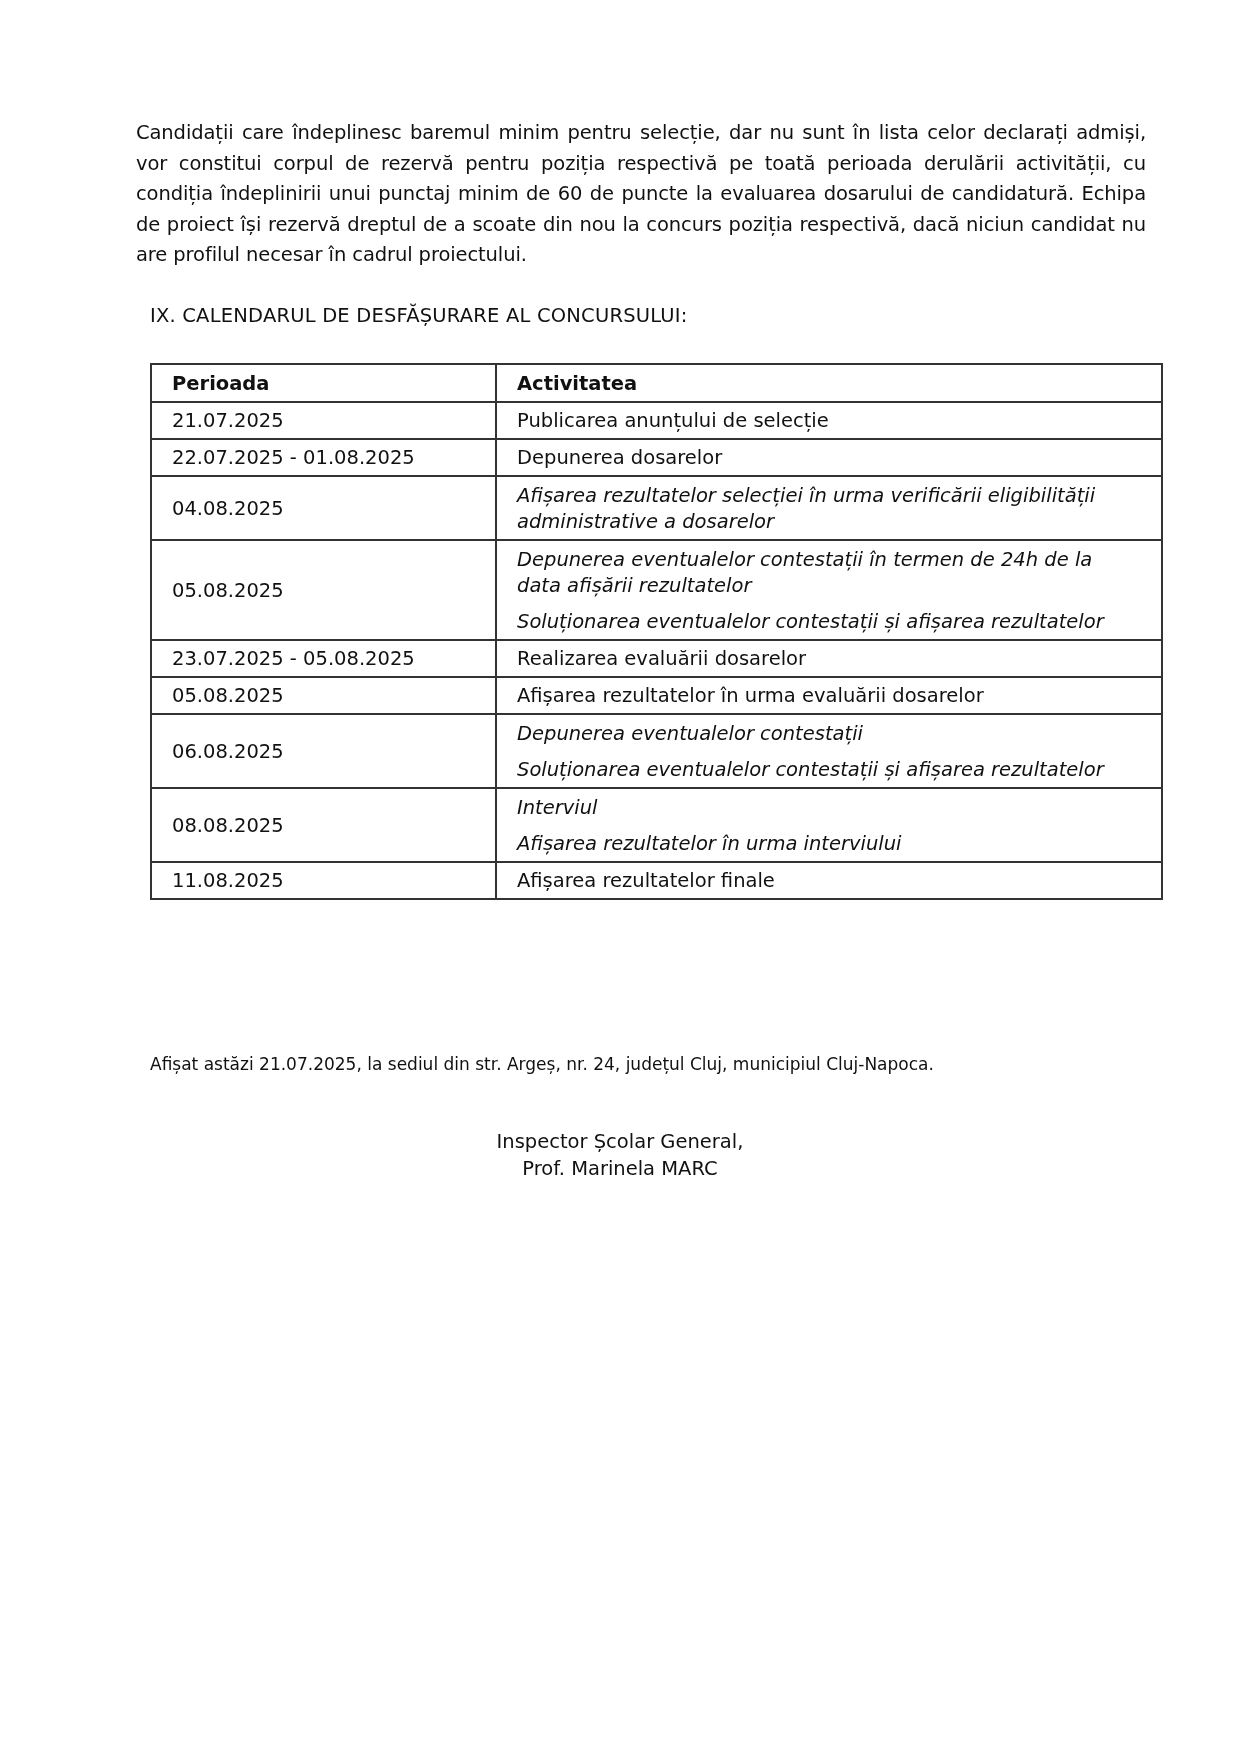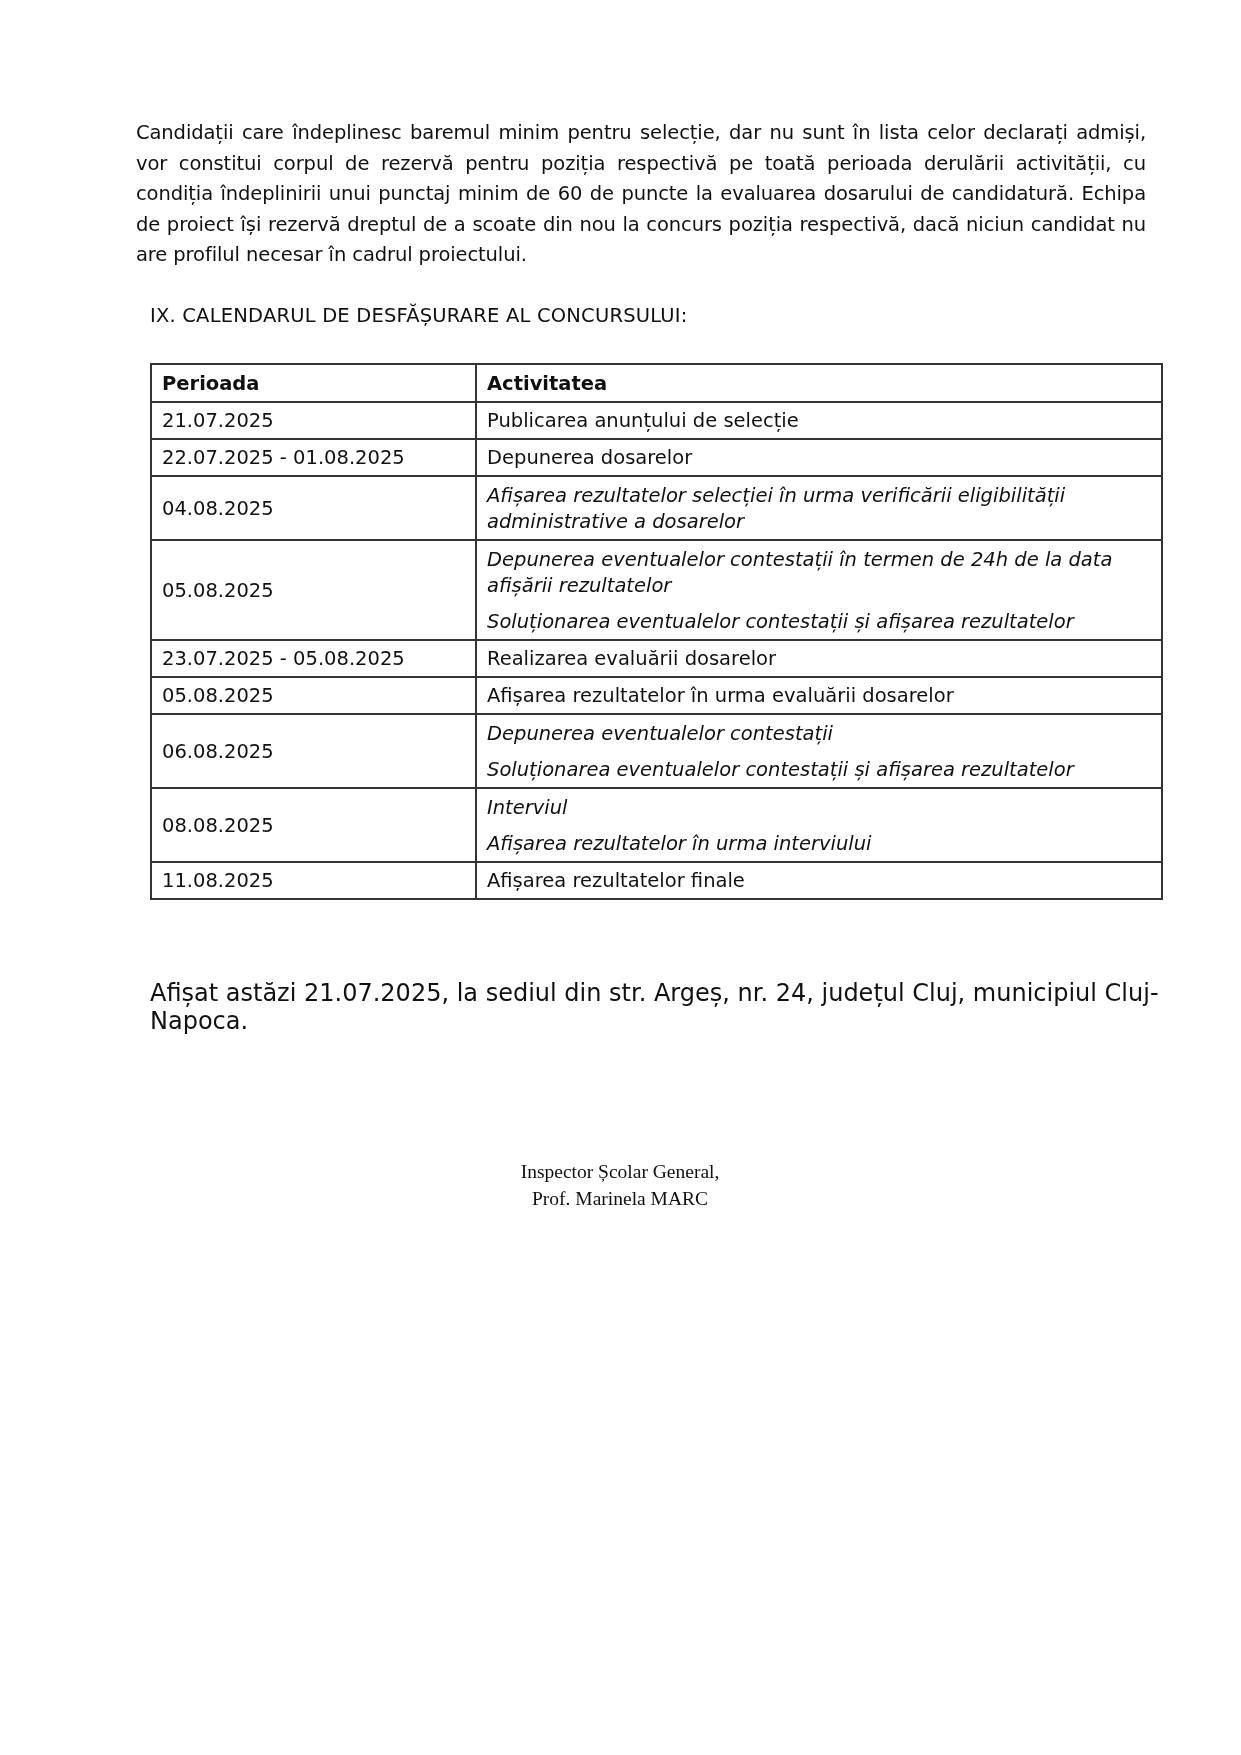--- a/index.html
+++ b/index.html
@@ -4,29 +4,29 @@
 <style>
   html, body { margin:0; padding:0; background:#ffffff; }
   body { width:1241px; height:1755px; position:relative; overflow:hidden;
          font-family:"DejaVu Sans", sans-serif; color:#111; }
   .page { position:absolute; left:0; top:0; width:1241px; height:1755px; }
   .para { position:absolute; left:136px; top:118px; width:1010px;
           font-size:19.5px; line-height:30.6px; text-align:justify; letter-spacing:-0.1px; }
   .heading { position:absolute; left:150px; top:304px; font-size:19.5px; font-weight:normal; letter-spacing:0.2px; }
   table.cal { position:absolute; left:150px; top:363px; width:1013px; border-collapse:collapse;
               font-size:19.5px; }
-  table.cal td, table.cal th { border:2px solid #333; padding:0 10px; vertical-align:middle; text-align:left; }
+  table.cal td, table.cal th { border:2px solid #333; padding:0 20px; vertical-align:middle; text-align:left; }
   table.cal th { font-weight:bold; height:36px; }
   table.cal td.per { width:303px; }
   table.cal td { height:35px;margin-top:41px; }
   .act-line { line-height:26px; }
   .act-gap { margin-top:10px; }
   .multi { padding-top:6px !important; padding-bottom:4px !important;font-style:italic; }
-  .footer { position:absolute; left:150px; top:979px; width:1013px; font-size:24px; }
-  .sig { position:absolute; left:430px; width:380px; top:1158px; text-align:center; font-size:19.5px; line-height:27px;font-family:Liberation Serif, serif; }
+  .footer { position:absolute; left:150px; top:1054px; width:1013px; font-size:17px; }
+  .sig { position:absolute; left:430px; width:380px; top:1128px; text-align:center; font-size:19.5px; line-height:27px; }
 </style>
 </head>
 <body>
 
 <div class="page">
   <p class="para" style="margin:0;">Candidații care îndeplinesc baremul minim pentru selecție, dar nu sunt în lista celor declarați admiși, vor constitui corpul de rezervă pentru poziția respectivă pe toată perioada derulării activității, cu condiția îndeplinirii unui punctaj minim de 60 de puncte la evaluarea dosarului de candidatură. Echipa de proiect își rezervă dreptul de a scoate din nou la concurs poziția respectivă, dacă niciun candidat nu are profilul necesar în cadrul proiectului.</p>
 
   <div class="heading">IX. CALENDARUL DE DESFĂȘURARE AL CONCURSULUI:</div>
 
   <table class="cal">

